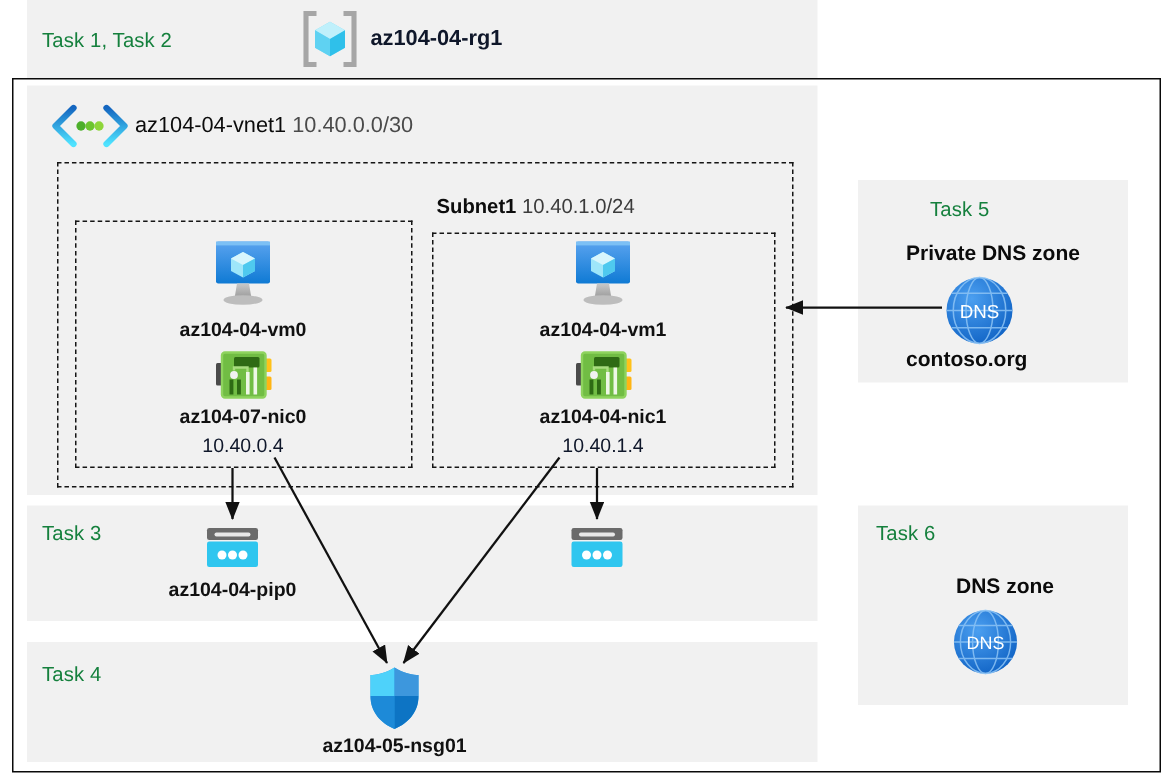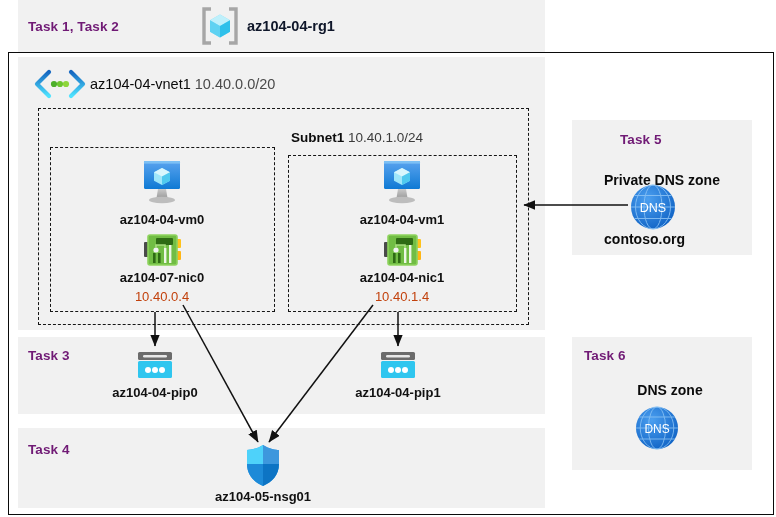--- a/index.html
+++ b/index.html
@@ -7,34 +7,34 @@
        font-family:"Liberation Sans","DejaVu Sans",sans-serif;
        -webkit-font-smoothing:antialiased;}
 
   .canvas{position:absolute;left:0;top:0;width:776px;height:517px;}
 
   
   .panel{position:absolute;background:#f1f1f1;}
   .outer-frame{position:absolute;left:8px;top:52px;width:766px;height:463px;
                border:1.5px solid #0a0a0a;background:#ffffff;box-sizing:border-box;}
 
-  .task-label{position:absolute;color:#701a75;font-weight:bold;font-size:13.5px;
+  .task-label{position:absolute;color:#15803d;font-weight:normal;font-size:13.5px;
               letter-spacing:.1px;white-space:nowrap;}
 
   .dash-box{position:absolute;border:1.5px dashed #151515;box-sizing:border-box;}
 
   .sub-title{position:absolute;font-size:13.5px;color:#3b3b3b;white-space:nowrap;}
   .sub-title b{color:#0d0d0d;font-weight:bold;}
 
   .vnet-title{position:absolute;font-size:14.5px;color:#4a4a4a;white-space:nowrap;}
   .vnet-title b{color:#0b0b0b;font-weight:normal;}
 
   .node-label{position:absolute;text-align:center;font-size:13px;font-weight:bold;
               color:#111111;white-space:nowrap;}
-  .node-sub{position:absolute;text-align:center;font-size:13px;color:#c2410c;
+  .node-sub{position:absolute;text-align:center;font-size:13px;color:#0f172a;
             white-space:nowrap;}
   .hdr-label{position:absolute;text-align:center;font-size:14px;font-weight:bold;
              color:#0b0b0b;white-space:nowrap;}
 
   .rg-title{position:absolute;font-size:14.5px;font-weight:bold;color:#0f172a;
             white-space:nowrap;}
 
   .icon{position:absolute;}
   svg{display:block;overflow:visible;}
 
@@ -76,21 +76,21 @@
       </defs>
       <path d="M15 2 L3 14 L15 26" stroke="url(#vnGrad)" stroke-width="4.2" fill="none" stroke-linecap="round" stroke-linejoin="round"></path>
       <path d="M37 2 L49 14 L37 26" stroke="url(#vnGrad)" stroke-width="4.2" fill="none" stroke-linecap="round" stroke-linejoin="round"></path>
       <circle cx="20" cy="14" r="3.1" fill="#4caf2a"></circle>
       <circle cx="26" cy="14" r="3.1" fill="#6cc52f"></circle>
       <circle cx="32" cy="14" r="3.1" fill="#8ed63a"></circle>
     </svg>
   </div>
 
   <div class="vnet-title" style="left:90px;top:76px;">
-    <b>az104-04-vnet1</b><span>&nbsp;</span><span>10.40.0.0/20</span>
+    <b>az104-04-vnet1</b><span>&nbsp;</span><span>10.40.0.0/30</span>
   </div>
 
   <div class="dash-box" style="left:38px;top:108px;width:491px;height:217px;"></div>
 
 
   <div class="dash-box" style="left:50px;top:147px;width:225px;height:165px;"></div>
 
   <div class="icon" style="left:134px;top:159px;width:56px;height:50px;">
     <svg width="56" height="50" viewBox="0 0 56 50">
       <defs>
@@ -206,21 +206,20 @@
     <svg width="38" height="32" viewBox="0 0 38 32">
       <rect x="2" y="2" width="34" height="8" rx="1.5" fill="#6b6b6b"></rect>
       <rect x="7" y="5" width="24" height="2.6" rx="1.3" fill="#e8e8e8"></rect>
       <rect x="2" y="11" width="34" height="17" rx="1.5" fill="#2fc6ef"></rect>
       <circle cx="12" cy="20" r="3" fill="#ffffff"></circle>
       <circle cx="19" cy="20" r="3" fill="#ffffff"></circle>
       <circle cx="26" cy="20" r="3" fill="#ffffff"></circle>
     </svg>
   </div>
 
-  <div class="node-label" style="left:298px;top:385px;width:200px;">az104-04-pip1</div>
 
   <div class="panel" style="left:18px;top:428px;width:527px;height:80px;"></div>
 
   <div class="task-label" style="left:28px;top:442px;">Task 4</div>
 
   <div class="icon" style="left:245px;top:444px;width:36px;height:44px;">
     <svg width="36" height="44" viewBox="0 0 36 44">
       <path d="M18 1 C12 5 5 6 2 6 L2 20 C2 31 9 38 18 42 C27 38 34 31 34 20 L34 6 C31 6 24 5 18 1 Z" fill="#2f9fe8"></path>
       <path d="M18 1 C12 5 5 6 2 6 L2 20 L18 20 Z" fill="#4ed2fa"></path>
       <path d="M18 1 C24 5 31 6 34 6 L34 20 L18 20 Z" fill="#3d97dd"></path>
@@ -228,21 +227,21 @@
       <path d="M34 20 L18 20 L18 42 C27 38 34 31 34 20 Z" fill="#0d74c4"></path>
     </svg>
   </div>
 
   <div class="node-label" style="left:163px;top:489px;width:200px;">az104-05-nsg01</div>
 
   <div class="panel" style="left:572px;top:120px;width:180px;height:135px;"></div>
 
   <div class="task-label" style="left:584px;top:132px;margin-left:36px;">Task 5</div>
 
-  <div class="hdr-label" style="left:572px;top:160px;width:180px;margin-top:12px;">Private DNS zone</div>
+  <div class="hdr-label" style="left:572px;top:160px;width:180px;">Private DNS zone</div>
 
   <div class="icon" style="left:630px;top:184px;width:46px;height:46px;">
     <svg width="46" height="46" viewBox="0 0 46 46">
       <defs>
         <radialGradient id="dnsG5" cx="38%" cy="32%" r="75%">
           <stop offset="0%" stop-color="#4b9ff0"></stop>
           <stop offset="100%" stop-color="#0f62c4"></stop>
         </radialGradient>
       </defs>
       <circle cx="23" cy="23" r="22" fill="url(#dnsG5)"></circle>

